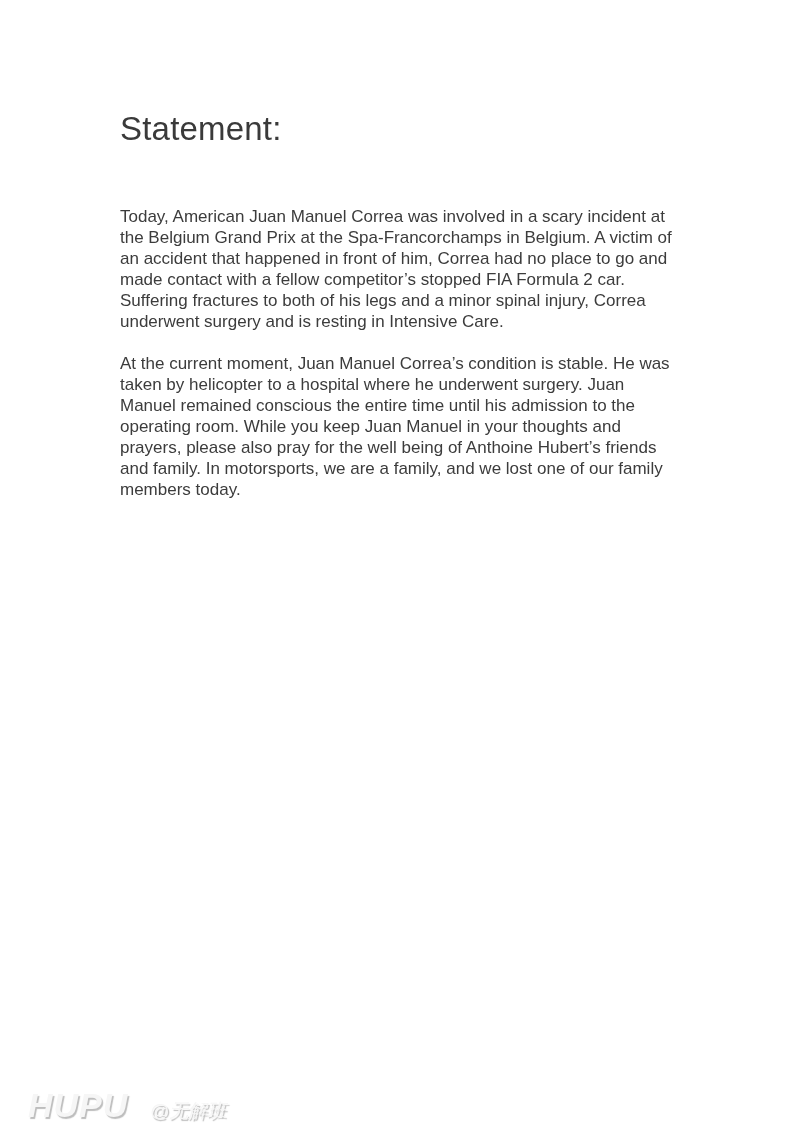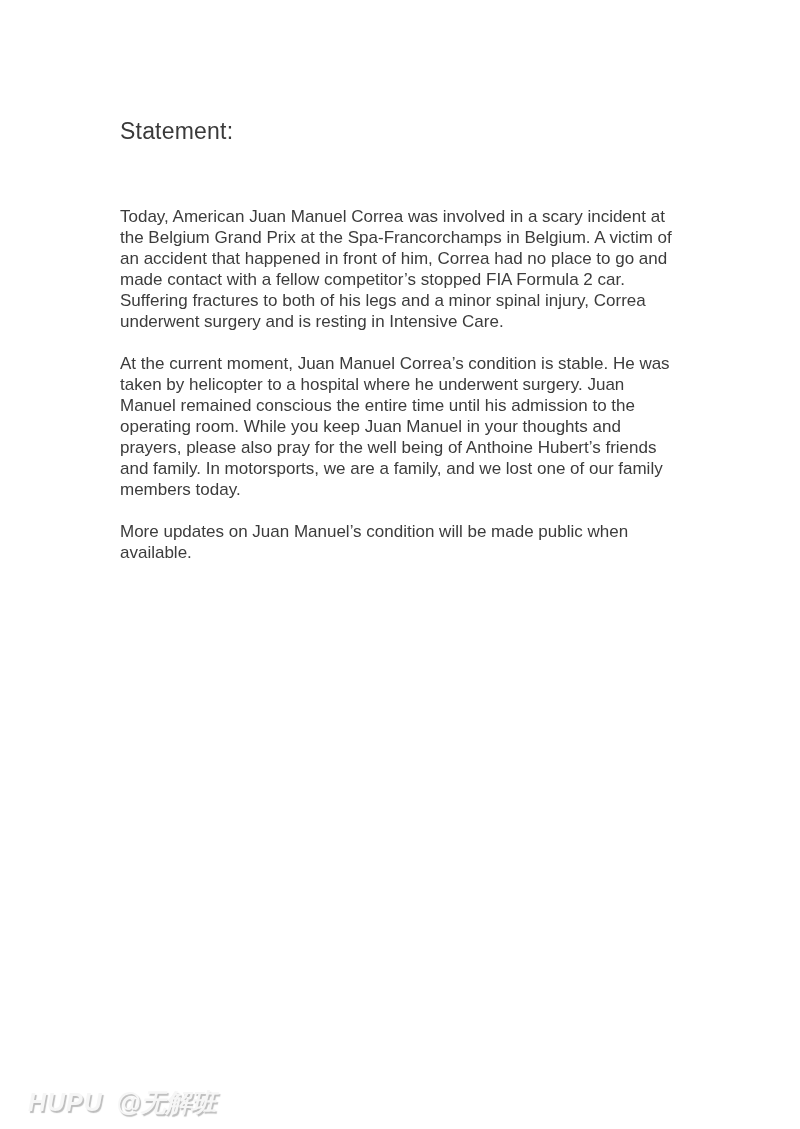--- a/index.html
+++ b/index.html
@@ -11,23 +11,23 @@
     position: relative;
     width: 800px;
     height: 1129px;
     background: #ffffff;
     overflow: hidden;
     font-family: "Liberation Sans", sans-serif;
   }
   .heading {
     position: absolute;
     left: 120px;
-    top: 118px;
+    top: 110px;
     margin: 0;
-    font-size: 23px;
+    font-size: 33px;
     font-weight: 400;
     color: #3a3a3a;
     letter-spacing: 0.2px;
   }
   .body-text {
     position: absolute;
     left: 120px;
     top: 206px;
     width: 560px;
     font-size: 17px;
@@ -41,41 +41,40 @@
     position: absolute;
     left: 28px;
     top: 1086px;
     font-style: italic;
     color: #f6f6f6;
     text-shadow: 1.5px 1.5px 1px #bdbdbd, -0.5px -0.5px 0 #ffffff;
     white-space: nowrap;
     user-select: none;
   }
   .wm-brand {
-    font-size: 25px;
+    font-size: 34px;
     font-weight: 700;
     letter-spacing: 1px;
   }
   .wm-handle {
-    font-size: 25px;
-    font-weight: 700;
-    margin-left: 9px;
+    font-size: 19px;
+    font-weight: 400;
+    margin-left: 17px;
   }
 </style>
 </head>
 <body>
 
 <div class="page">
 
   <h1 class="heading">Statement:</h1>
 
   <div class="body-text">
     <p>Today, American Juan Manuel Correa was involved in a scary incident at the Belgium Grand Prix at the Spa-Francorchamps in Belgium. A victim of an accident that happened in front of him, Correa had no place to go and made contact with a fellow competitor’s stopped FIA Formula 2 car. Suffering fractures to both of his legs and a minor spinal injury, Correa underwent surgery and is resting in Intensive Care.</p>
     <p>At the current moment, Juan Manuel Correa’s condition is stable. He was taken by helicopter to a hospital where he underwent surgery. Juan Manuel remained conscious the entire time until his admission to the operating room. While you keep Juan Manuel in your thoughts and prayers, please also pray for the well being of Anthoine Hubert’s friends and family. In motorsports, we are a family, and we lost one of our family members today.</p>
-    <p>More updates on Juan Manuel’s condition will be made public when available.</p>
   </div>
 
   <div class="watermark">
     <span class="wm-brand">HUPU</span>
     <span class="wm-handle">@无解班</span>
   </div>
 
 </div>
 
 </body></html>

